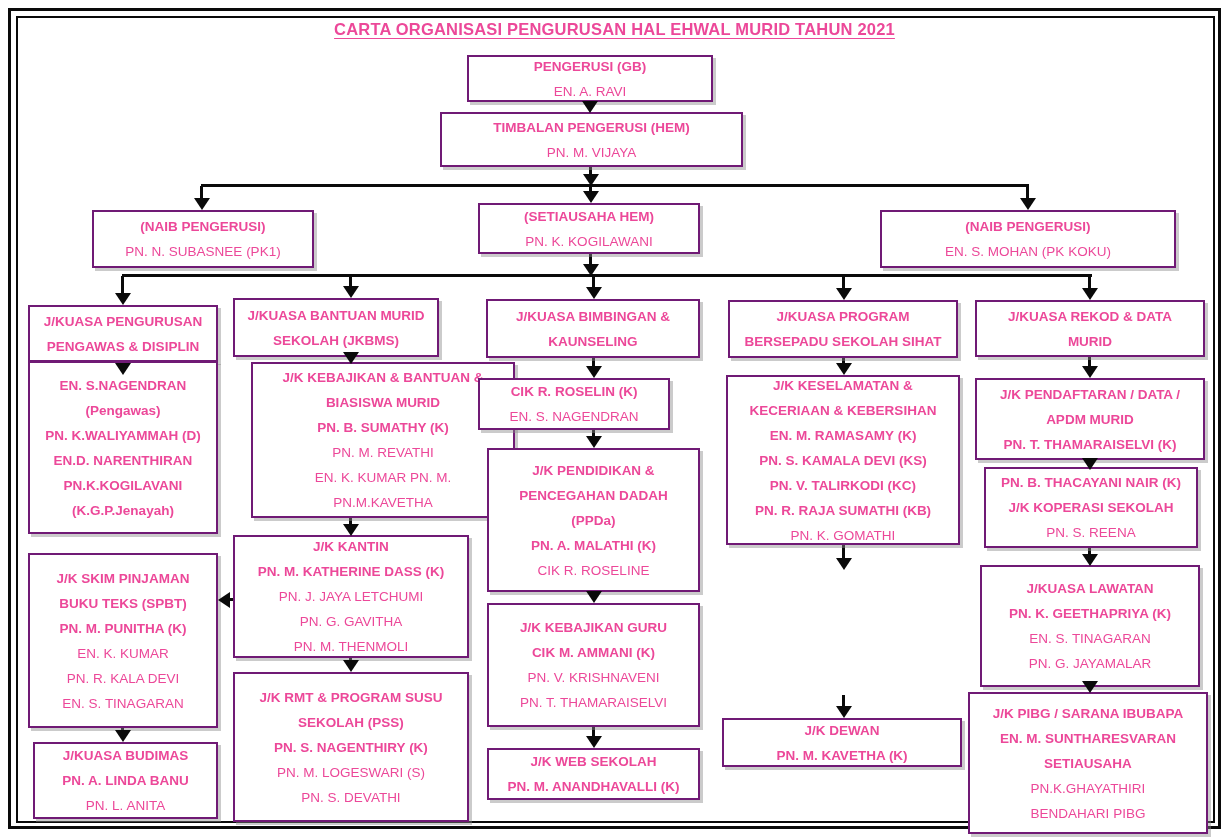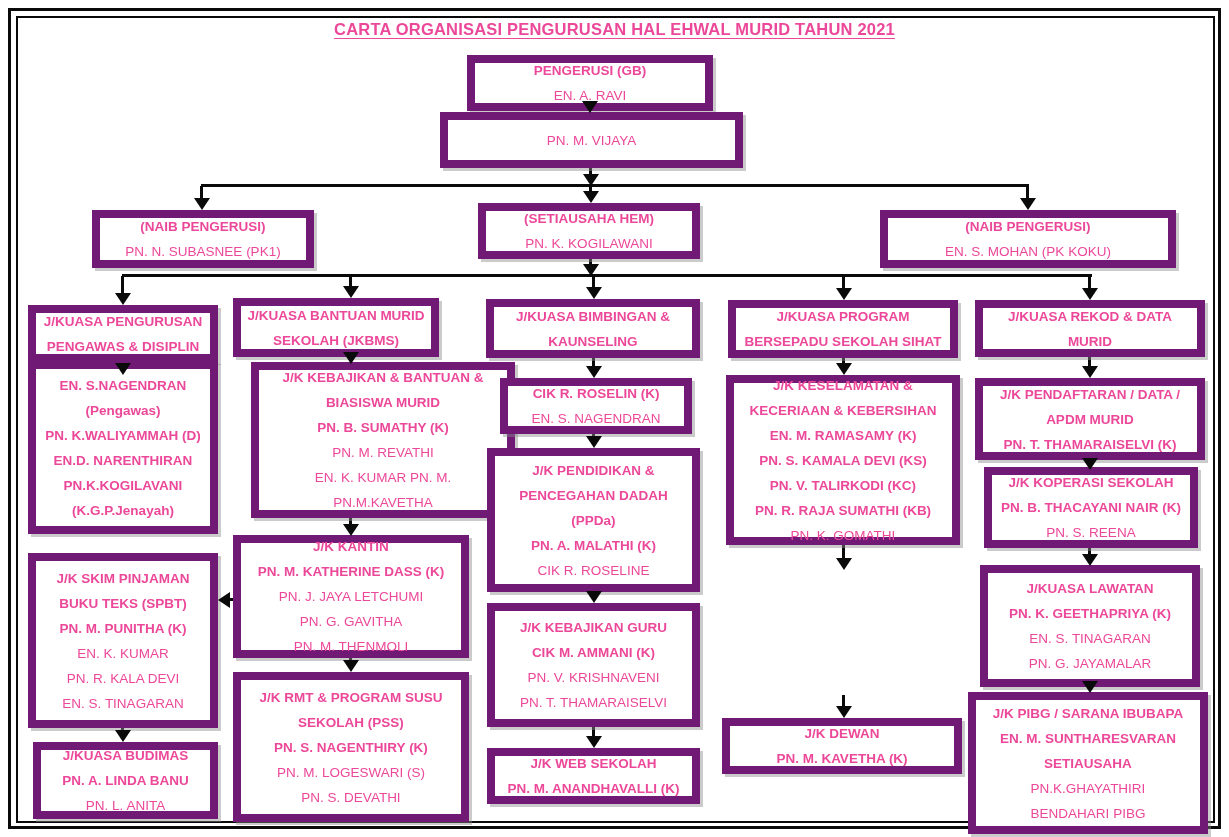--- a/index.html
+++ b/index.html
@@ -3,21 +3,21 @@
 <meta charset="utf-8">
 <style>
   html,body{margin:0;padding:0;background:#fff;}
   .page{position:relative;width:1229px;height:837px;background:#fff;overflow:hidden;
         font-family:"Liberation Sans","DejaVu Sans",sans-serif;color:#ec4899;}
   .frame-outer{position:absolute;left:8px;top:8px;width:1207px;height:815px;border:3px solid #0a0a0a;}
   .frame-inner{position:absolute;left:16px;top:16px;width:1195px;height:803px;border:2px solid #0a0a0a;}
   .title{position:absolute;left:0;top:20px;width:100%;text-align:center;
          font-size:16.5px;font-weight:bold;letter-spacing:.2px;}
   .title span{text-decoration:underline;text-underline-offset:3px;}
-  .box{position:absolute;background:#fff;border:8px solid #701a75;z-index:2;
+  .box{position:absolute;background:#fff;border:2px solid #701a75;z-index:2;
        box-shadow:3px 3px 0 rgba(140,140,140,.45);
        display:flex;flex-direction:column;justify-content:center;align-items:center;
        text-align:center;font-size:13.5px;padding:20px 4px;box-sizing:border-box;}
   .box .line{line-height:25px;white-space:nowrap;}
   .box .line.b{font-weight:bold;}
   .vl{position:absolute;width:3px;background:#0a0a0a;z-index:1;}
   .hl{position:absolute;height:3px;background:#0a0a0a;z-index:1;}
   .ad{position:absolute;width:0;height:0;border-left:8px solid transparent;
       border-right:8px solid transparent;border-top:12px solid #0a0a0a;z-index:3;}
   .al{position:absolute;width:0;height:0;border-top:8px solid transparent;
@@ -30,20 +30,21 @@
   <div class="frame-outer"></div>
   <div class="frame-inner"></div>
 
   <div class="title"><span>CARTA ORGANISASI PENGURUSAN HAL EHWAL MURID TAHUN 2021</span></div>
 
   <div class="box" style="left:467px;top:55px;width:246px;height:47px">
       <div class="line b">PENGERUSI (GB)</div>
       <div class="line">EN. A. RAVI</div>
     </div>
   <div class="box" style="left:440px;top:112px;width:303px;height:55px">
+      <div class="line b">TIMBALAN PENGERUSI (HEM)</div>
       <div class="line">PN. M. VIJAYA</div>
     </div>
   <div class="box" style="left:92px;top:210px;width:222px;height:58px">
       <div class="line b">(NAIB PENGERUSI)</div>
       <div class="line">PN. N. SUBASNEE (PK1)</div>
     </div>
   <div class="box" style="left:478px;top:203px;width:222px;height:51px">
       <div class="line b">(SETIAUSAHA HEM)</div>
       <div class="line">PN. K. KOGILAWANI</div>
     </div>
@@ -102,21 +103,21 @@
       <div class="line b">SEKOLAH (PSS)</div>
       <div class="line b">PN. S. NAGENTHIRY (K)</div>
       <div class="line">PN. M. LOGESWARI (S)</div>
       <div class="line">PN. S. DEVATHI</div>
     </div>
 
   <div class="box" style="left:486px;top:299px;width:214px;height:59px">
       <div class="line b">J/KUASA BIMBINGAN &amp;</div>
       <div class="line b">KAUNSELING</div>
     </div>
-  <div class="box" style="left:500px;top:378px;width:192px;height:52px">
+  <div class="box" style="left:478px;top:378px;width:192px;height:52px">
       <div class="line b">CIK R. ROSELIN (K)</div>
       <div class="line">EN. S. NAGENDRAN</div>
     </div>
   <div class="box" style="left:487px;top:448px;width:213px;height:144px">
       <div class="line b">J/K PENDIDIKAN  &amp;</div>
       <div class="line b">PENCEGAHAN DADAH</div>
       <div class="line b">(PPDa)</div>
       <div class="line b">PN. A. MALATHI (K)</div>
       <div class="line">CIK R. ROSELINE</div>
     </div>
@@ -152,22 +153,22 @@
   <div class="box" style="left:975px;top:300px;width:230px;height:57px">
       <div class="line b">J/KUASA REKOD &amp; DATA</div>
       <div class="line b">MURID</div>
     </div>
   <div class="box" style="left:975px;top:378px;width:230px;height:82px">
       <div class="line b">J/K PENDAFTARAN / DATA /</div>
       <div class="line b">APDM MURID</div>
       <div class="line b">PN. T. THAMARAISELVI (K)</div>
     </div>
   <div class="box" style="left:984px;top:467px;width:214px;height:81px">
+      <div class="line b">PN. B. THACAYANI NAIR (K)</div>
       <div class="line b">J/K KOPERASI SEKOLAH</div>
-      <div class="line b">PN. B. THACAYANI NAIR (K)</div>
       <div class="line">PN. S. REENA</div>
     </div>
   <div class="box" style="left:980px;top:565px;width:220px;height:122px">
       <div class="line b">J/KUASA  LAWATAN</div>
       <div class="line b">PN. K. GEETHAPRIYA (K)</div>
       <div class="line">EN. S. TINAGARAN</div>
       <div class="line">PN. G. JAYAMALAR</div>
     </div>
   <div class="box" style="left:968px;top:692px;width:240px;height:142px">
       <div class="line b">J/K PIBG / SARANA IBUBAPA</div>

